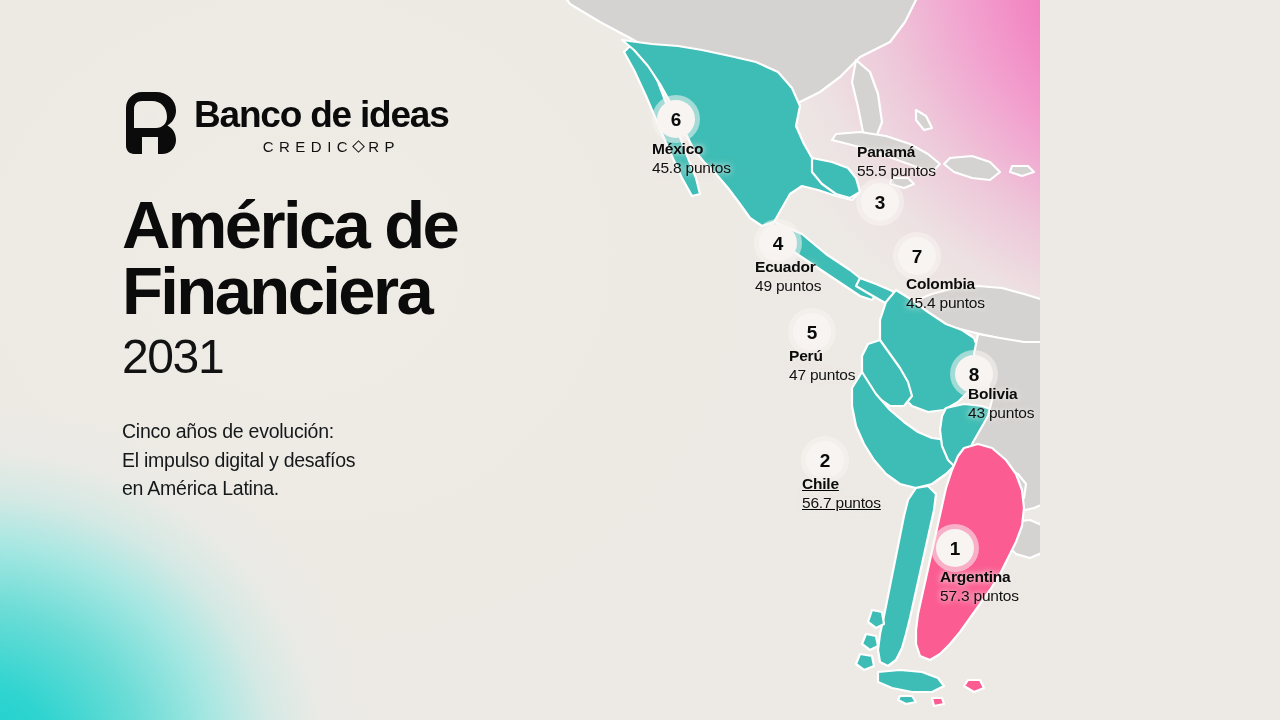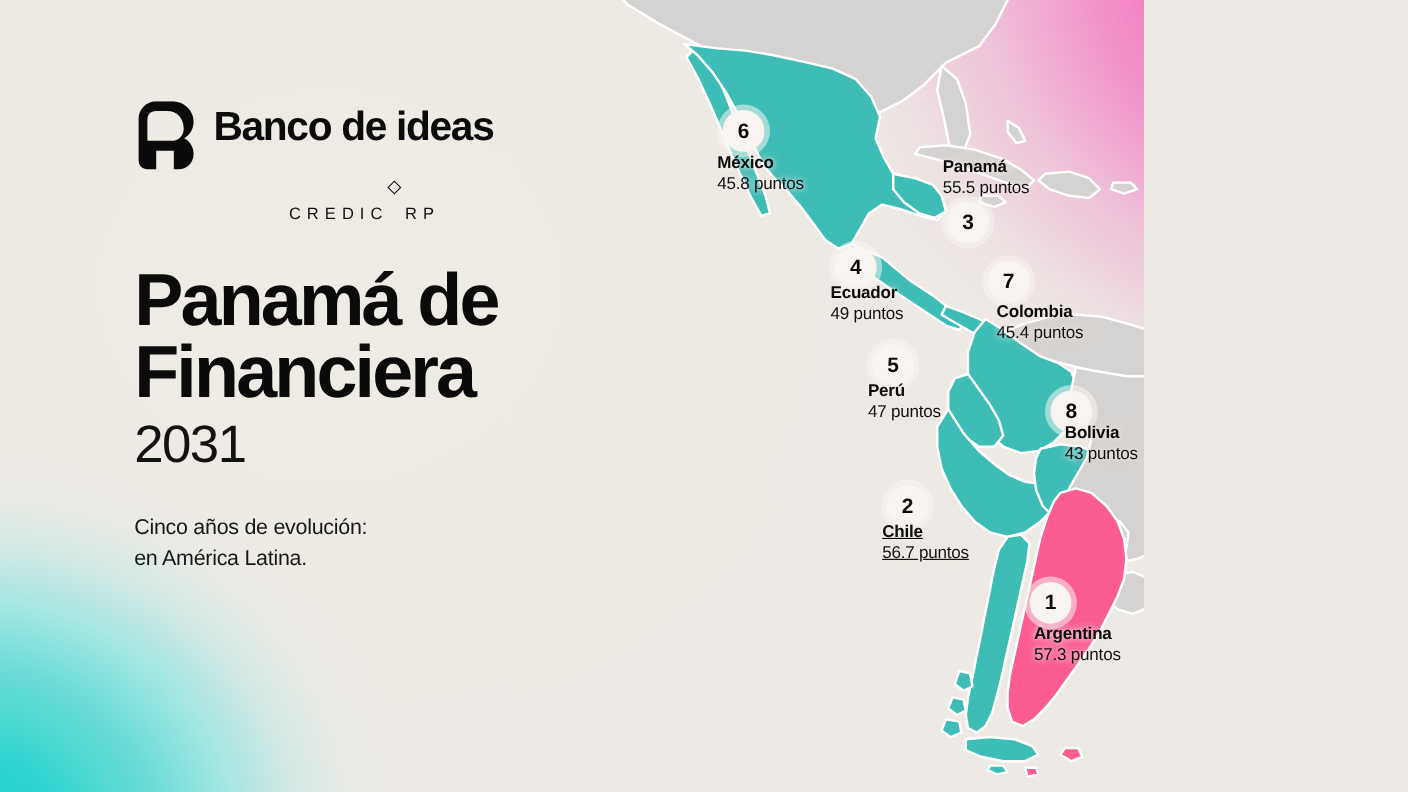--- a/index.html
+++ b/index.html
@@ -50,21 +50,21 @@
   #brand-name {
     font-size:37px; font-weight:bold; color:#0B0B0B;
     letter-spacing:-1.2px; line-height:1; white-space:nowrap;
   }
   #brand-sub {
     display:flex; align-items:center; justify-content:center;
     gap:0px; margin-top:6px; margin-left:20px;
   }
   #brand-sub .ltr {
     font-size:15px; color:#111; letter-spacing:5.5px;
-    font-weight:normal; line-height:1;margin-top:48px;
+    font-weight:normal; line-height:1;
   }
   #brand-sub .dia {
     display:inline-block; width:9px; height:9px;
     border:1.7px solid #111; transform:rotate(45deg);
     margin:0 5px 0 1px; position:relative; top:0px;
   }
 
   
   #headline {
     margin-top:38px;
@@ -238,27 +238,28 @@
         <div id="brand-name">Banco de ideas</div>
         <div id="brand-sub">
           <span class="ltr">CREDIC</span>
           <span class="dia"></span>
           <span class="ltr">RP</span>
         </div>
       </div>
     </div>
 
     <div id="headline">
-      <div>Panamá de</div>
+      <div>América de</div>
       <div>Financiera</div>
     </div>
     <div id="year">2031</div>
 
     <div id="subtitle">
       <div>Cinco años de evolución:</div>
+      <div>El impulso digital y desafíos</div>
       <div>en América Latina.</div>
     </div>
   </div>
 
   <div id="labels-root">
       <div class="label" style="left: 657px; top: 100px;">
         <div class="badge">6</div>
       </div>
       <div class="label" style="left: 652px; top: 140px;">
         <div class="lbl-name">México</div>

